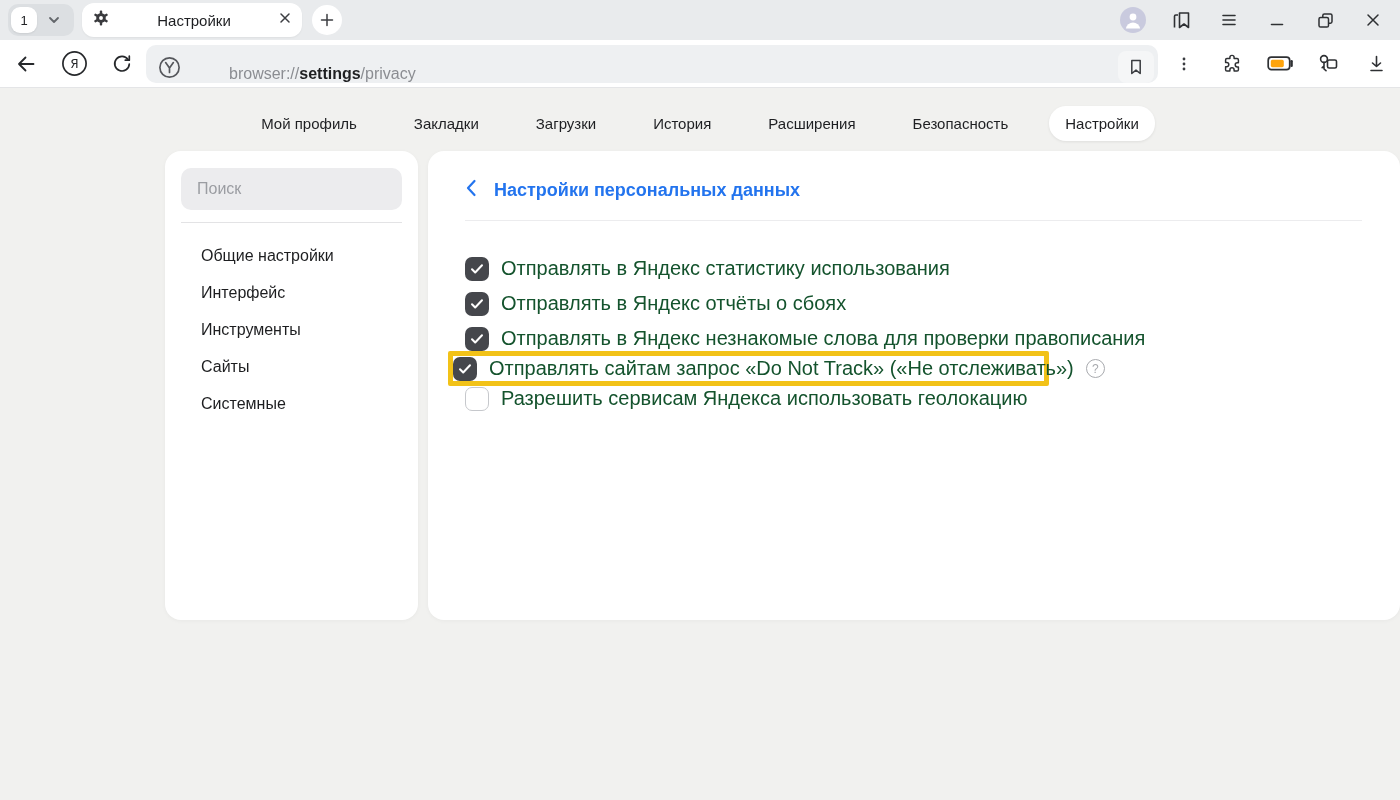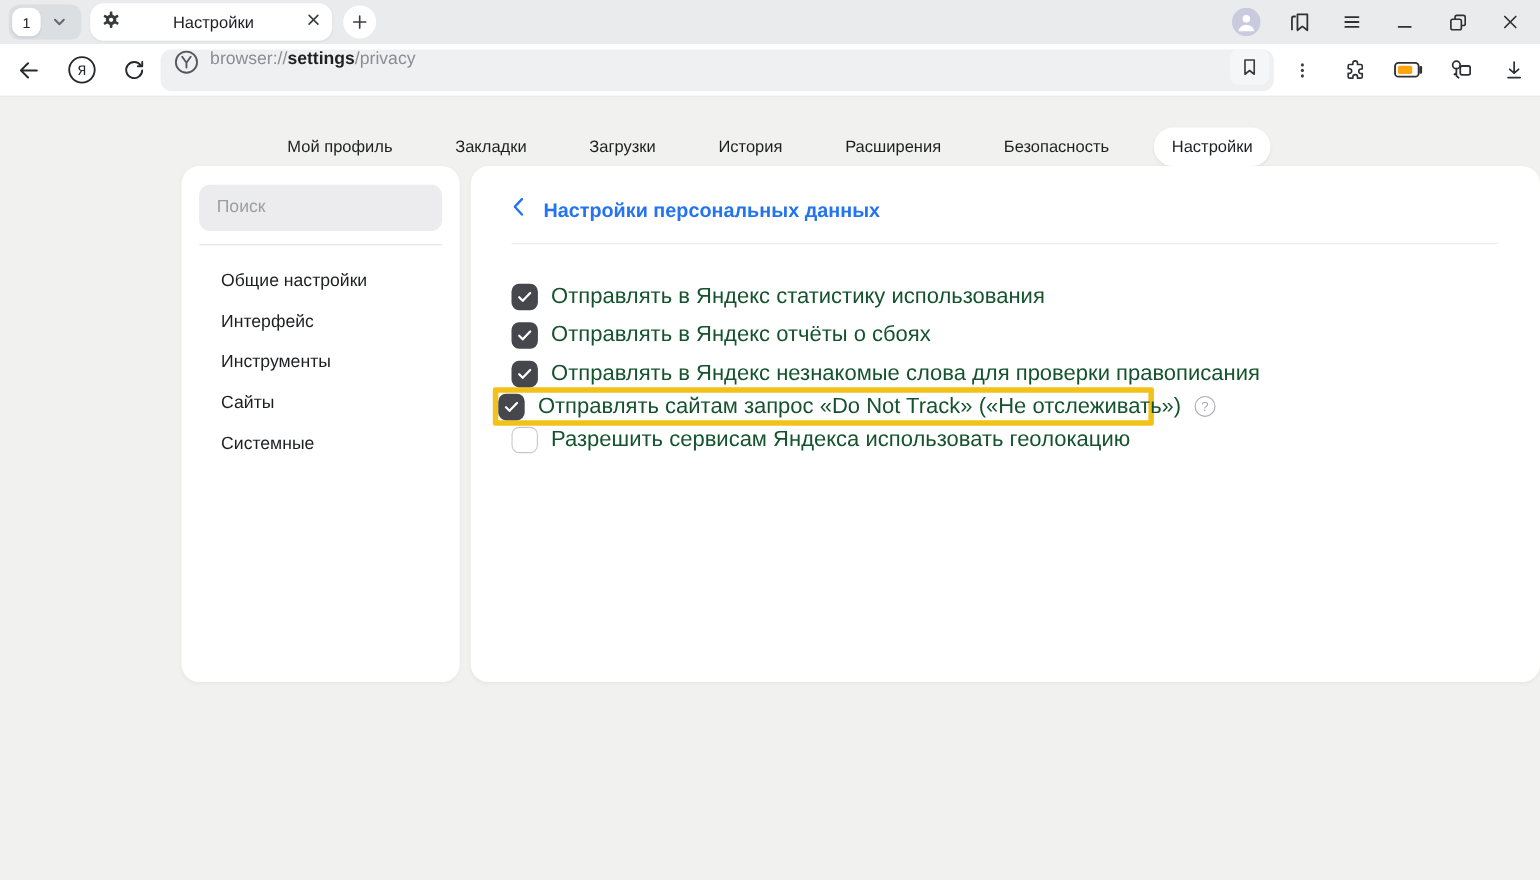--- a/index.html
+++ b/index.html
@@ -14,28 +14,28 @@
   .tab-group-chevron { width:34px; display:flex; align-items:center; justify-content:center; }
   .tab { margin-left:8px; width:220px; height:34px; background:#fff; border-radius:12px; display:flex; align-items:center; padding:0 10px; box-shadow:0 1px 2px rgba(0,0,0,.05); }
   .tab-title { flex:1; text-align:center; font-size:15px; color:#1d1e21; white-space:nowrap; overflow:hidden; }
   .new-tab { margin-left:10px; width:30px; height:30px; border-radius:50%; background:#fff; display:flex; align-items:center; justify-content:center; }
   .strip-spacer { flex:1; }
   .strip-cell { width:48px; height:40px; display:flex; align-items:center; justify-content:center; }
 
   
   .toolbar { height:48px; background:#fff; border-bottom:1px solid #e4e5e7; display:flex; align-items:center; padding-left:2px; flex:0 0 auto; }
   .tb-cell { width:48px; height:48px; display:flex; align-items:center; justify-content:center; }
-  .url-bar { flex:1; height:38px; background:#eef0f2; border-radius:10px; display:flex; align-items:flex-start; padding:0 4px 0 12px; margin-right:2px; }
+  .url-bar { flex:1; height:38px; background:#eef0f2; border-radius:10px; display:flex; align-items:flex-end; padding:0 4px 0 12px; margin-right:2px;gap:38px; }
   .url-text { margin-left:10px; font-size:16px; color:#8b8d92; flex:1; white-space:nowrap; overflow:hidden; }
   .url-text b { color:#1f2022; font-weight:bold; }
   .url-bookmark { width:36px; height:32px; border-radius:8px; background:#f5f6f7; display:flex; align-items:center; justify-content:center; }
 
   
   .content { flex:1; background:#f1f1ef; overflow:hidden; }
-  .nav-tabs { height:63px; display:flex; align-items:flex-end; justify-content:center; gap:25px; padding-top:8px; }
+  .nav-tabs { height:63px; display:flex; align-items:center; justify-content:center; gap:25px; padding-top:8px; }
   .nav-tab { font-size:15px; color:#1e1f22; padding:9px 16px; border-radius:17px; white-space:nowrap; cursor:default; }
   .nav-tab.active { background:#fff; box-shadow:0 1px 3px rgba(0,0,0,.08); }
 
   .layout { display:flex; margin-left:165px; height:469px; gap:10px; }
   .card { background:#fff; border-radius:16px; box-shadow:0 1px 4px rgba(0,0,0,.04); height:100%; }
   .sidebar { width:253px; padding:17px 16px 0 16px; flex:0 0 auto; }
   .search-input { width:100%; height:42px; background:#ececee; border:none; border-radius:10px; padding:0 16px; font-size:16px; font-family:inherit; color:#1d1e20; outline:none; }
   .search-input::placeholder { color:#9b9da2; }
   .sidebar-divider { height:1px; background:#e3e3e5; margin-top:12px; }
   .sidebar-list { list-style:none; padding:14px 0 0 20px; }

